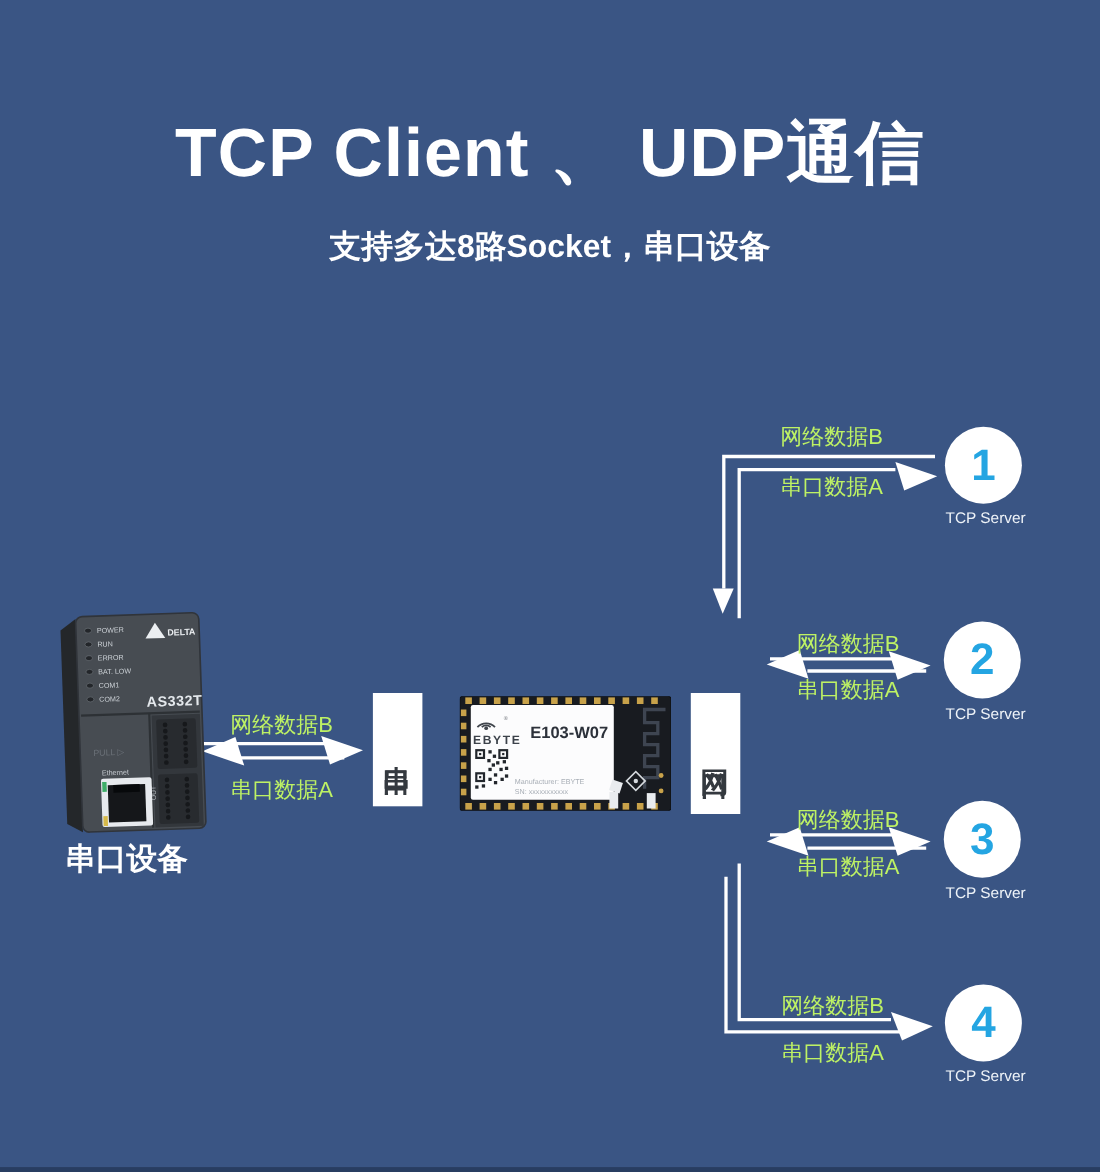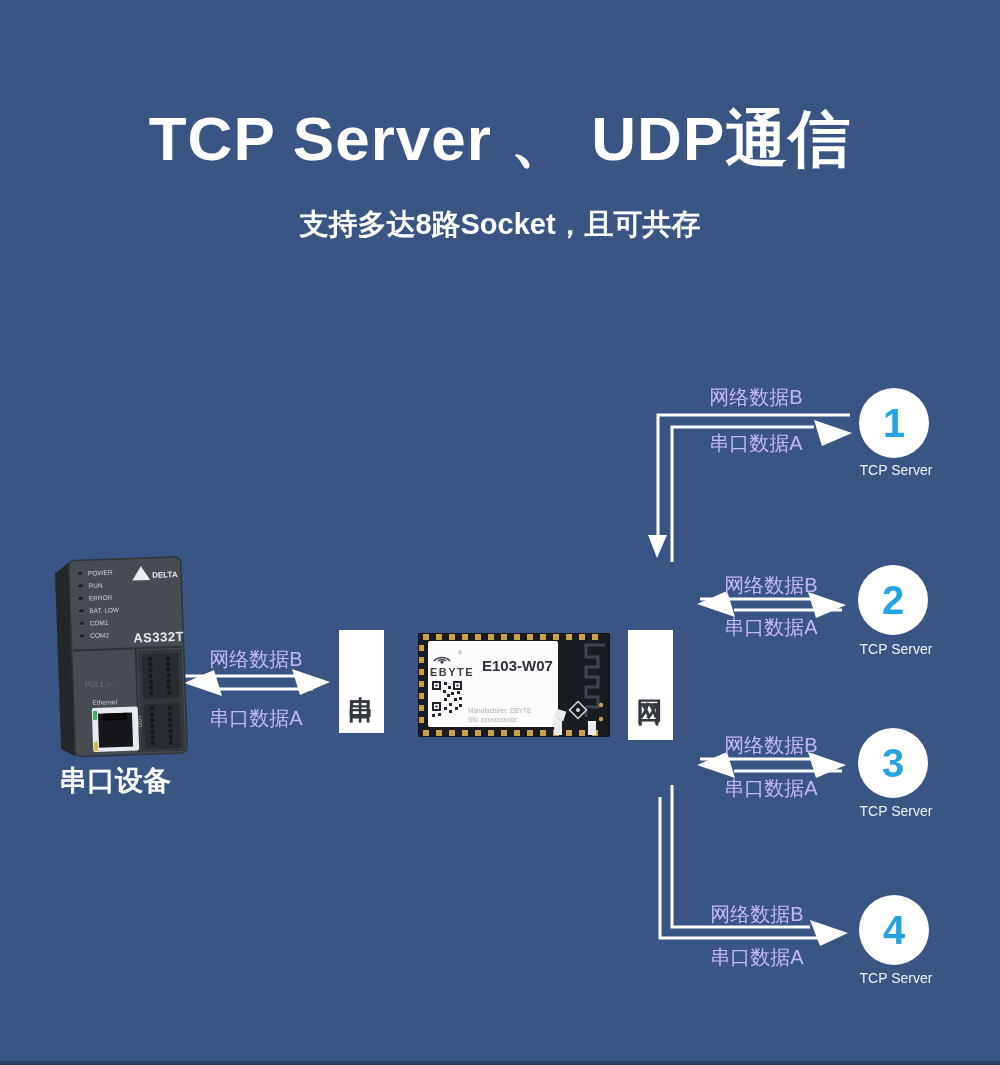--- a/index.html
+++ b/index.html
@@ -4,41 +4,41 @@
 <style>
   html,body{margin:0;padding:0;background:#23324f;}
   .canvas{position:relative;width:1000px;height:1065px;background:#3a5584;overflow:hidden;
           font-family:"Liberation Sans","DejaVu Sans",sans-serif;color:#fff;}
   .title{position:absolute;top:97px;left:0;width:100%;text-align:center;
          font-size:62px;font-weight:bold;letter-spacing:1px;color:#fff;}
   .subtitle{position:absolute;top:205px;left:0;width:100%;text-align:center;
             font-size:29px;font-weight:bold;color:#fff;}
   .arrows{position:absolute;left:0;top:0;}
   .arrow-label{position:absolute;transform:translate(-50%,-50%);font-size:20px;
-               color:#c4b5fd;white-space:nowrap;}
+               color:#bef264;white-space:nowrap;}
   .vbox{position:absolute;background:#ffffff;display:flex;align-items:center;justify-content:center;}
   .vbox span{writing-mode:vertical-rl;text-orientation:upright;font-size:26px;font-weight:bold;
              color:#34393f;letter-spacing:6px;}
   .server-circle{position:absolute;width:70px;height:70px;border-radius:50%;background:#ffffff;
                  display:flex;align-items:center;justify-content:center;}
   .server-num{font-size:40px;font-weight:bold;color:#24a5e2;}
   .server-caption{position:absolute;transform:translate(-50%,-50%);font-size:14px;
                   color:#eef3f8;white-space:nowrap;}
   .caption-device{position:absolute;transform:translate(-50%,-50%);font-size:28px;
                   font-weight:bold;color:#fff;white-space:nowrap;}
   .abs-svg{position:absolute;}
   .bottom-strip{position:absolute;left:0;bottom:0;width:100%;height:4px;background:rgba(14,24,46,.4);}
 </style>
 </head>
 <body>
 
 <div class="canvas">
 
-  <div class="title">TCP Server 、 UDP通信</div>
-  <div class="subtitle">支持多达8路Socket，且可共存</div>
+  <div class="title">TCP Client 、 UDP通信</div>
+  <div class="subtitle">支持多达8路Socket，串口设备</div>
 
   <svg class="arrows" width="1000" height="1065" viewBox="0 0 1000 1065">
     <g stroke="#ffffff" stroke-width="3" fill="none">
 
       <path d="M185,676 H296"></path>
       <path d="M218,689 H313"></path>
 
       <path d="M850,415 H658 V535"></path>
       <path d="M672,562 V427 H814"></path>
 

